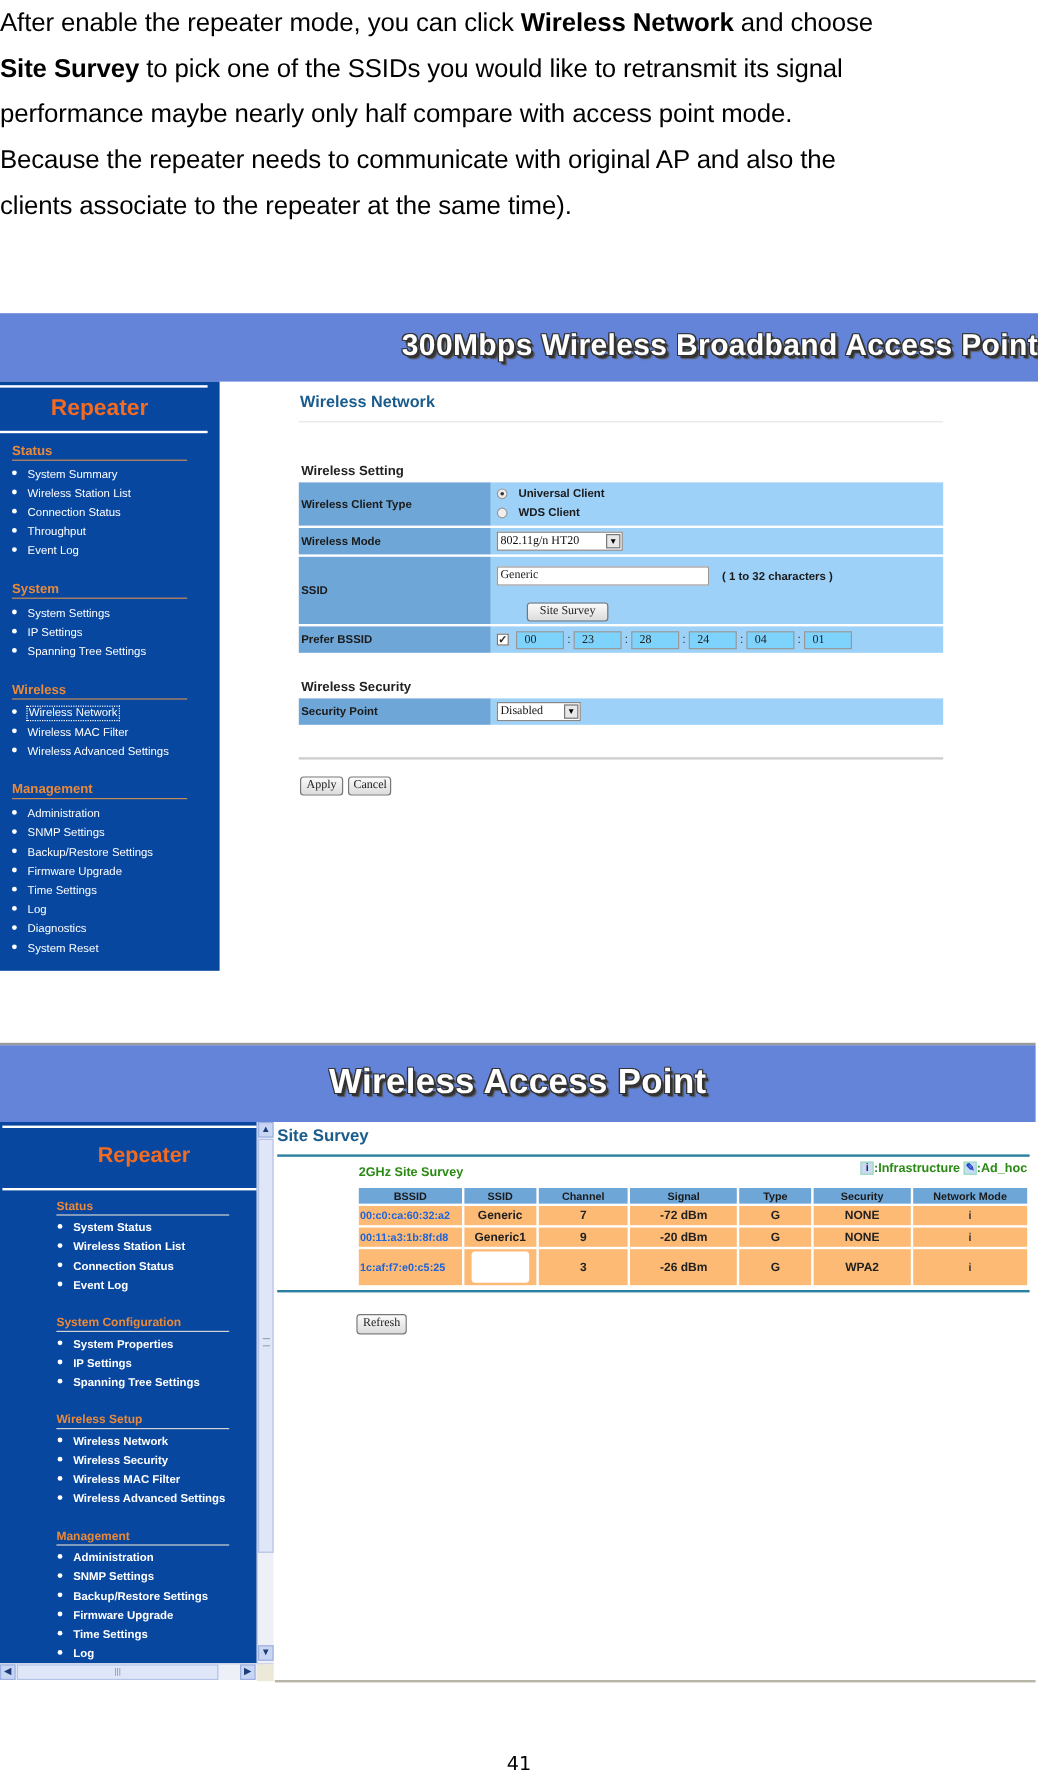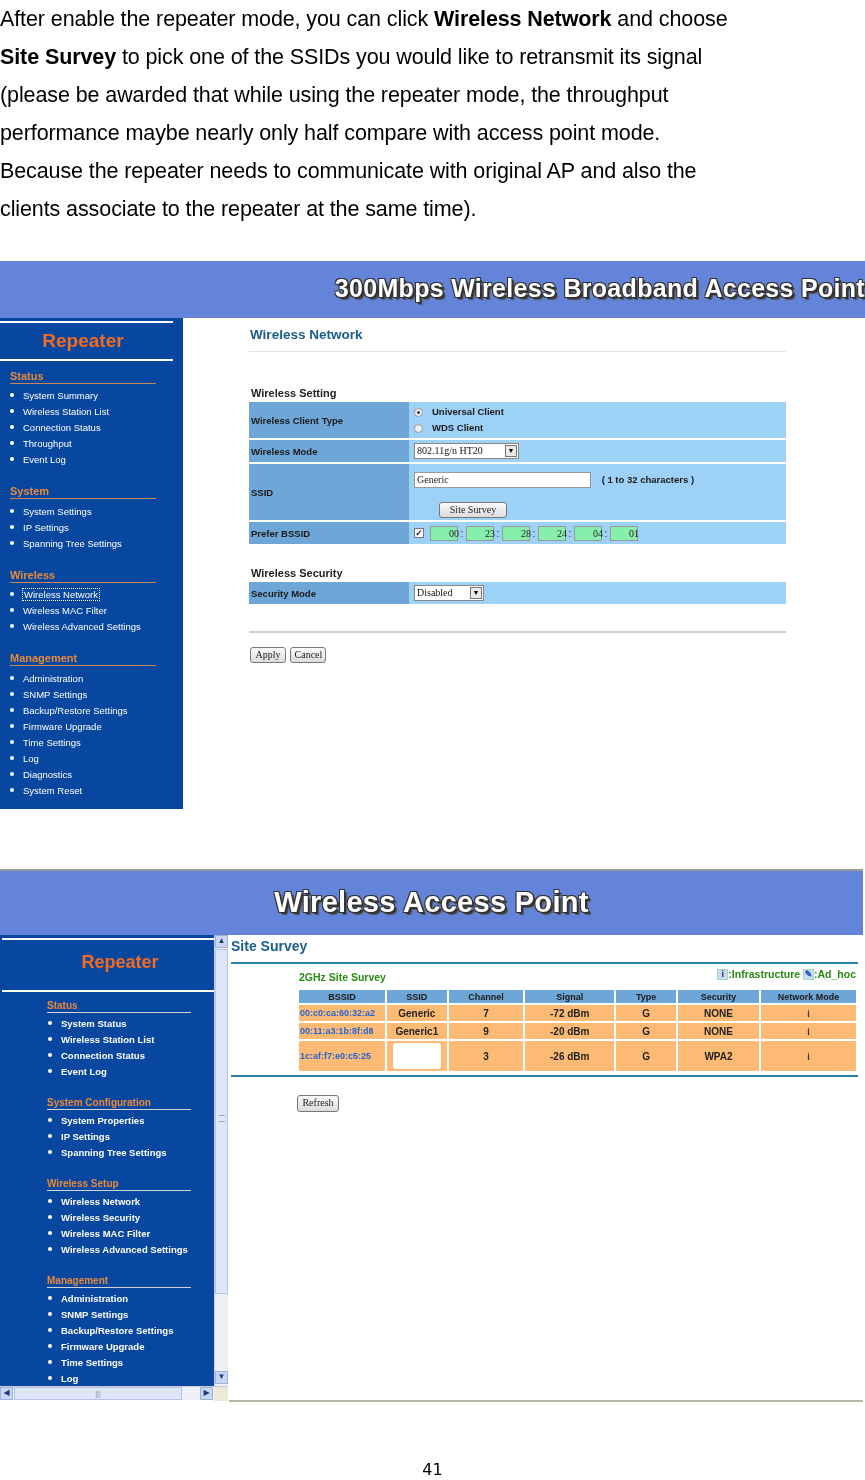--- a/index.html
+++ b/index.html
@@ -34,21 +34,21 @@
   .ftable td { font-size: 9.5px; font-weight: bold; color: #1a1a1a; vertical-align: middle; }
   .ftable td.lab { width: 160px; background: #6ea6d7; padding-left: 2px; }
   .ftable td.val { background: #9dd1f8; padding-left: 5px; }
   .radio { display: inline-block; width: 9px; height: 9px; border: 1px solid #999; border-radius: 50%; background: #eee; margin-right: 9px; vertical-align: middle; position: relative; }
   .radio.on::after { content: ""; position: absolute; left: 2px; top: 2px; width: 3px; height: 3px; border-radius: 50%; background: #333; }
   .sel { display: inline-block; height: 16px; border: 1px solid #888; background: #fff; font-family: "Liberation Serif", serif; font-weight: normal; font-size: 10px; line-height: 14px; padding-left: 2px; position: relative; vertical-align: middle; color: #111; }
   .sel .arr { position: absolute; right: 1px; top: 1px; width: 12px; height: 12px; border: 1px solid #777; background: #e8e8e8; font-size: 7px; line-height: 11px; text-align: center; color: #000; }
   .txt { display: inline-block; height: 16px; border: 1px solid #999; background: #fff; font-family: "Liberation Serif", serif; font-weight: normal; font-size: 10px; line-height: 14px; padding-left: 2px; color: #222; vertical-align: middle; }
   .btn { display: inline-block; border: 1px solid #777; border-radius: 3px; background: linear-gradient(#fbfbfb, #dcdcdc); font-family: "Liberation Serif", serif; font-weight: normal; font-size: 10px; color: #222; text-align: center; line-height: 13px; height: 16px; }
   .chk { display: inline-block; width: 10px; height: 10px; border: 1px solid #777; background: #fff; font-size: 9px; line-height: 8px; text-align: center; color: #222; vertical-align: middle; margin-right: 6px; }
-  .oct { display: inline-block; width: 28px; height: 15px; border: 1px solid #999; background: #86efac; font-family: "Liberation Serif", serif; font-weight: normal; font-size: 10px; line-height: 13px; padding-left: 18px; color: #222; vertical-align: middle; }
+  .oct { display: inline-block; width: 40px; height: 15px; border: 1px solid #999; background: #7dd3fc; font-family: "Liberation Serif", serif; font-weight: normal; font-size: 10px; line-height: 13px; padding-left: 6px; color: #222; vertical-align: middle; }
   .colon { display: inline-block; width: 8px; text-align: center; font-weight: normal; font-size: 10px; color: #333; vertical-align: middle; }
   .main1 .rule2 { position: absolute; left: 0; top: 313px; width: 537px; height: 2px; background: #cfcfcf; }
 
   
   .shot2 { position: absolute; left: 0; top: 869px; width: 863px; height: 531px; border-top: 2px solid #9a9a9a; }
   .shot2 .banner { height: 64px; font-size: 29px; line-height: 62px; letter-spacing: 0.3px; }
   .side2 { position: absolute; left: 0; top: 64px; width: 214px; height: 451px; background: #0747a0; color: #fff; overflow: hidden; }
   .side2 .topline { position: absolute; left: 2px; top: 3px; width: 212px; height: 2px; background: #fff; }
   .side2 .title { position: absolute; left: 0; top: 17px; width: 240px; text-align: center; color: #f26b21; font-size: 18px; font-weight: bold; }
   .side2 .botline { position: absolute; left: 2px; top: 55px; width: 212px; height: 2px; background: #fff; }
@@ -88,21 +88,20 @@
   .shot2 .bottom-rule { position: absolute; left: 229px; top: 529px; width: 634px; height: 2px; background: #b7b4a8; }
 
   .pagenum { position: absolute; left: 0; top: 1460px; width: 865px; text-align: center; font-size: 16px; font-family: "DejaVu Sans", sans-serif; }
 </style>
 </head>
 <body>
 
 <div class="intro">
   <div><span>After enable the repeater mode, you can click </span><b>Wireless Network</b><span> and choose</span></div>
   <div><b>Site Survey</b><span> to pick one of the SSIDs you would like to retransmit its signal</span></div>
-  <div>(please be awarded that while using the repeater mode, the throughput</div>
   <div>performance maybe nearly only half compare with access point mode.</div>
   <div>Because the repeater needs to communicate with original AP and also the</div>
   <div>clients associate to the repeater at the same time).</div>
 </div>
 
 <div class="shot1">
   <div class="banner">300Mbps Wireless Broadband Access Point</div>
 
   <div class="side1">
     <div class="topline"></div>
@@ -175,21 +174,21 @@
           <span class="chk">✓</span><span class="oct">00</span><span class="colon">:</span><span class="oct">23</span><span class="colon">:</span><span class="oct">28</span><span class="colon">:</span><span class="oct">24</span><span class="colon">:</span><span class="oct">04</span><span class="colon">:</span><span class="oct">01</span>
         </td>
       </tr>
     </tbody>
       </table>
 
     <div class="sec-h" style="top:249px">Wireless Security</div>
     <table class="ftable" style="top:262px">
       <tbody>
           <tr style="height:22px">
-        <td class="lab">Security Mode</td>
+        <td class="lab">Security Point</td>
         <td class="val">
           <span class="sel" style="width:70px"><span>Disabled</span><span class="arr">▼</span></span>
         </td>
       </tr>
     </tbody>
       </table>
 
     <div class="rule2"></div>
     <div style="position:absolute; left:1px; top:326px">
       <span class="btn" style="width:36px">Apply</span>

